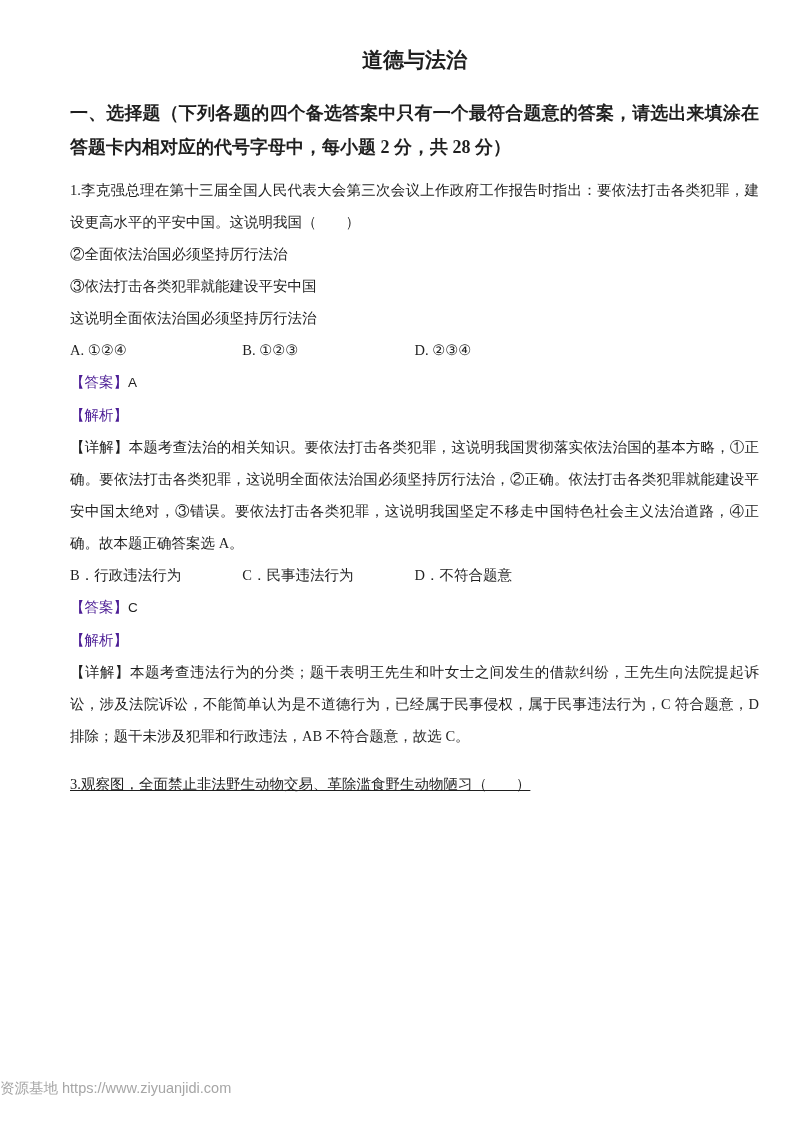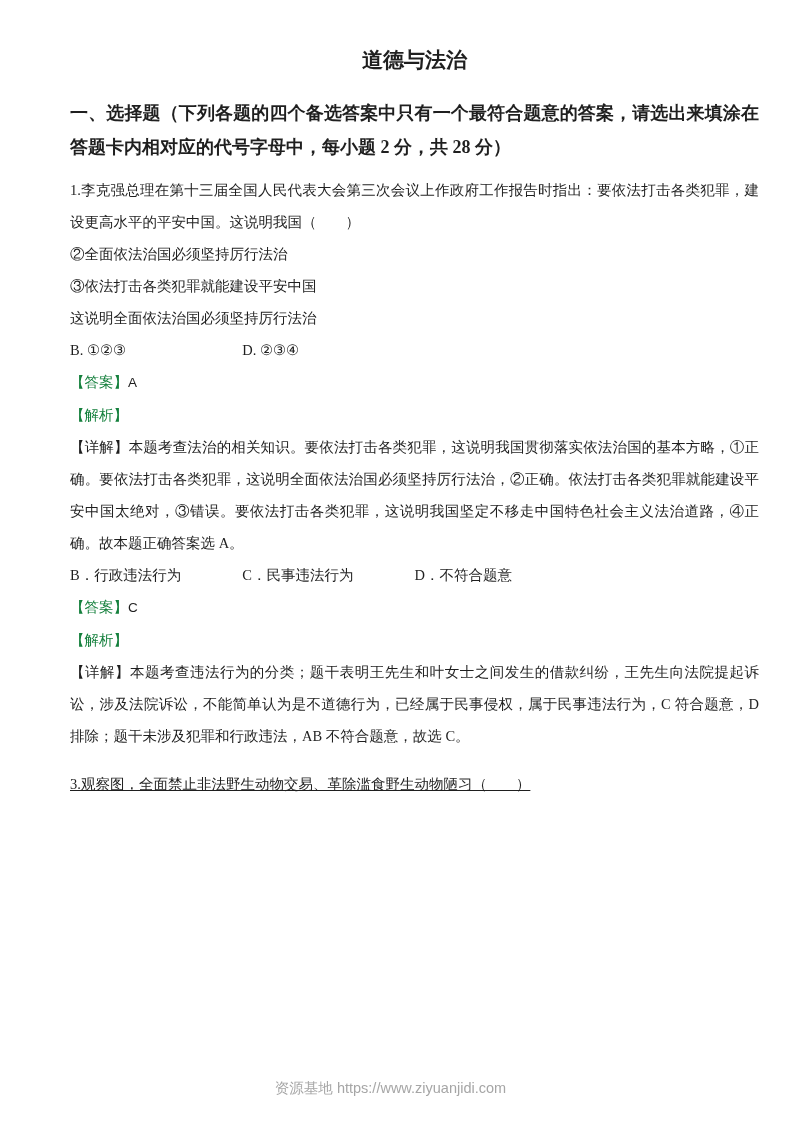--- a/index.html
+++ b/index.html
@@ -40,36 +40,36 @@
   .justify {
     text-align: justify;
   }
   .options-row {
     display: grid;
     grid-template-columns: 1fr 1fr 1fr 1fr;
     font-size: 14.5px;
     line-height: 32px;
   }
   .label-blue {
-    color: #15803d;
+    color: #4c1d95;
   }
   .answer-letter {
     font-family: "Liberation Sans", sans-serif;
     font-size: 13.5px;
   }
   .spacer-before {
     margin-top: 16px;
     text-decoration: underline;
   }
   .page-footer {
     position: absolute;
     left: 0;
     right: 12px;
     bottom: 24px;
-    text-align: center;
+    text-align: left;
     color: #a6a6a6;
     font-size: 14.5px;
     font-family: "Liberation Sans", "DejaVu Sans", sans-serif;
     margin-top: 18px;
   }
 </style>
 </head>
 <body>
 
 <div class="page">
@@ -77,20 +77,21 @@
   <h1 class="doc-title">道德与法治</h1>
 
   <p class="section-heading">一、选择题（下列各题的四个备选答案中只有一个最符合题意的答案，请选出来填涂在答题卡内相对应的代号字母中，每小题 2 分，共 28 分）</p>
 
   <div>
     <p class="line justify">1.李克强总理在第十三届全国人民代表大会第三次会议上作政府工作报告时指出：要依法打击各类犯罪，建设更高水平的平安中国。这说明我国（　　）</p>
     <p class="line">②全面依法治国必须坚持厉行法治</p>
     <p class="line">③依法打击各类犯罪就能建设平安中国</p>
     <p class="line">这说明全面依法治国必须坚持厉行法治</p>
     <div class="options-row">
+      <span>A. ①②④</span>
       <span>B. ①②③</span>
       <span>D. ②③④</span>
     </div>
     <p class="line"><span class="label-blue">【答案】</span><span class="answer-letter">A</span></p>
     <p class="line label-blue">【解析】</p>
     <p class="line justify">【详解】本题考查法治的相关知识。要依法打击各类犯罪，这说明我国贯彻落实依法治国的基本方略，①正确。要依法打击各类犯罪，这说明全面依法治国必须坚持厉行法治，②正确。依法打击各类犯罪就能建设平安中国太绝对，③错误。要依法打击各类犯罪，这说明我国坚定不移走中国特色社会主义法治道路，④正确。故本题正确答案选 A。</p>
   </div>
 
   <div>
     <div class="options-row">

